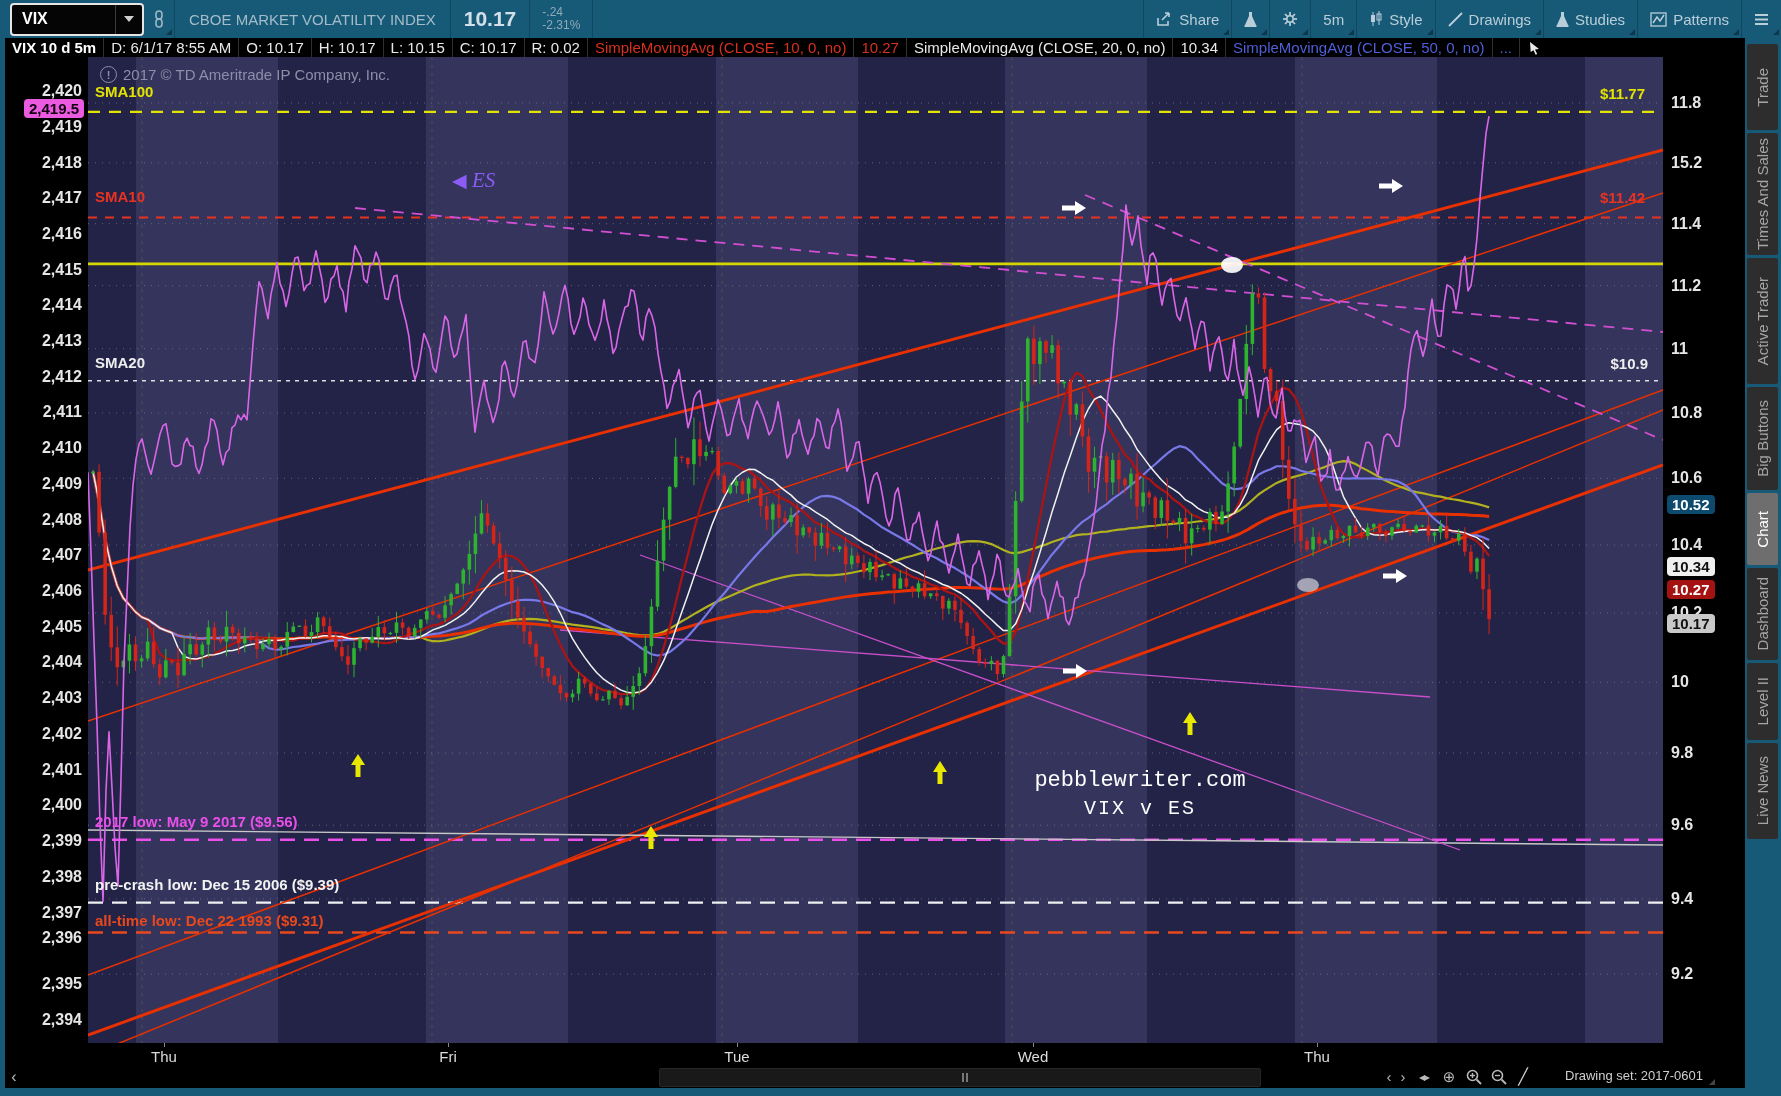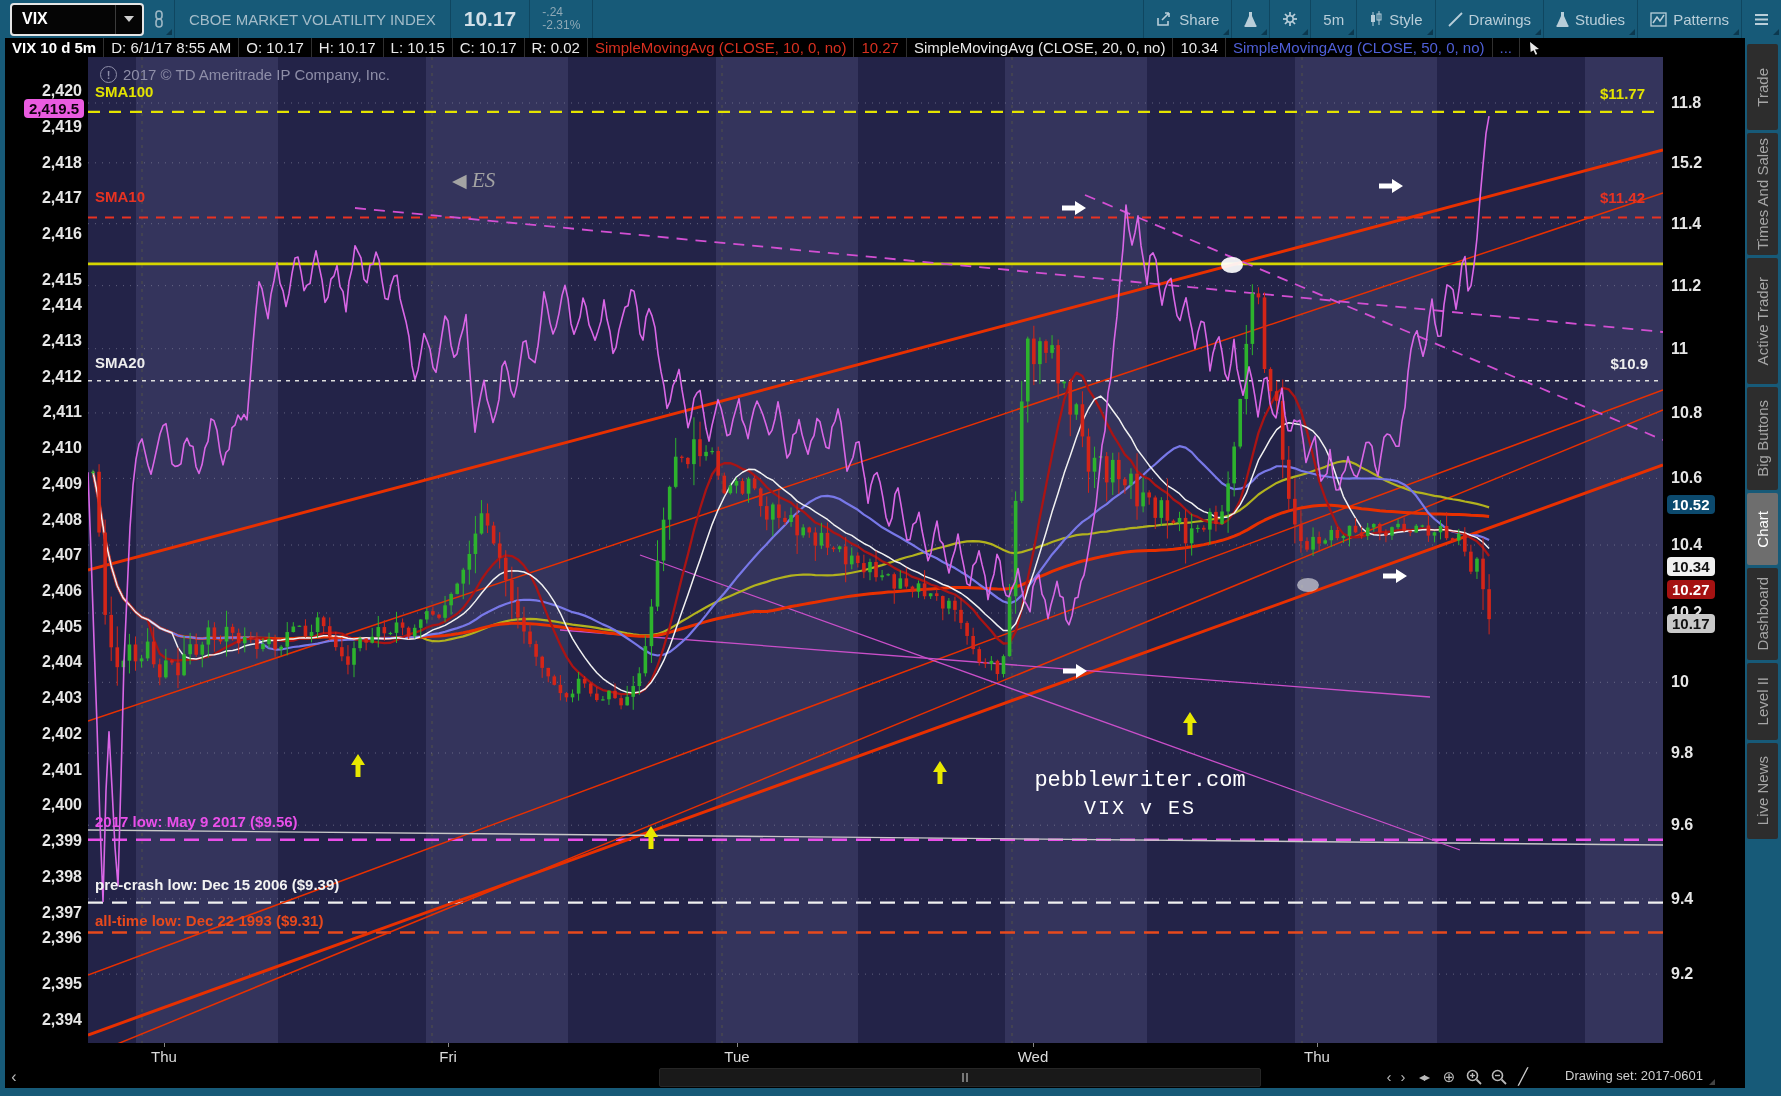--- a/index.html
+++ b/index.html
@@ -43,21 +43,21 @@
   .sidebar{left:1745px;top:38px;width:36px;height:1050px;background:#175a78;}
   .side-tab{position:absolute;left:2px;width:31px;background:#2d2d2d;border-radius:2px;
             display:flex;align-items:center;justify-content:center;cursor:pointer;}
   .side-tab span{writing-mode:vertical-rl;transform:rotate(180deg);font-size:15px;color:#a5a5a5;white-space:nowrap;}
   .side-tab.active{background:#6e6e6e;}
   .side-tab.active span{color:#fff;}
   
   .ann{position:absolute;font-size:15px;white-space:nowrap;line-height:16px;}
   .wmark{position:absolute;color:#fff;font-family:"Liberation Mono","DejaVu Sans Mono",monospace;
          text-align:center;transform:translateX(-50%);}
-  .es-tag{position:absolute;color:#a3a3a3;font-size:19px;white-space:nowrap;text-align:center;}
+  .es-tag{position:absolute;color:#8b5cf6;font-size:19px;white-space:nowrap;text-align:center;}
   .es-tag i{font-family:"Liberation Serif","DejaVu Serif",serif;font-size:21px;}
   .copyright{position:absolute;color:#8e8ea8;font-size:15px;display:flex;align-items:center;gap:6px;}
   .copyright .ci{width:15px;height:15px;border:1.5px solid #8e8ea8;border-radius:50%;font-size:11px;
                  font-weight:bold;display:flex;align-items:center;justify-content:center;}
   
   .scrollbar{position:absolute;left:654px;top:3px;width:600px;height:17px;background:#191919;border:1px solid #262626;border-radius:2px;}
   .sb-handle{position:absolute;left:50%;top:4px;width:10px;height:9px;display:flex;gap:2px;justify-content:center;}
   .sb-handle i{width:2px;height:9px;background:#777;}
   .bb-ico{position:absolute;top:0;height:23px;display:flex;align-items:center;justify-content:center;color:#b9b9b9;cursor:pointer;}
   .dset{position:absolute;left:1560px;top:3px;font-size:13px;color:#cfcfcf;white-space:nowrap;}
@@ -215,21 +215,21 @@
       </span>
     </div>
 
 <div class="abs teal-left"></div>
 <div class="abs axisL" id="axisL">
       <span class="axis-lab" style="right: 6px; top: 26px;">2,420</span>
       <span class="axis-lab" style="right: 6px; top: 62px;">2,419</span>
       <span class="axis-lab" style="right: 6px; top: 98px;">2,418</span>
       <span class="axis-lab" style="right: 6px; top: 133px;">2,417</span>
       <span class="axis-lab" style="right: 6px; top: 169px;">2,416</span>
-      <span class="axis-lab" style="right: 6px; top: 215px;">2,415</span>
+      <span class="axis-lab" style="right: 6px; top: 205px;">2,415</span>
       <span class="axis-lab" style="right: 6px; top: 240px;">2,414</span>
       <span class="axis-lab" style="right: 6px; top: 276px;">2,413</span>
       <span class="axis-lab" style="right: 6px; top: 312px;">2,412</span>
       <span class="axis-lab" style="right: 6px; top: 347px;">2,411</span>
       <span class="axis-lab" style="right: 6px; top: 383px;">2,410</span>
       <span class="axis-lab" style="right: 6px; top: 419px;">2,409</span>
       <span class="axis-lab" style="right: 6px; top: 455px;">2,408</span>
       <span class="axis-lab" style="right: 6px; top: 490px;">2,407</span>
       <span class="axis-lab" style="right: 6px; top: 526px;">2,406</span>
       <span class="axis-lab" style="right: 6px; top: 562px;">2,405</span>

